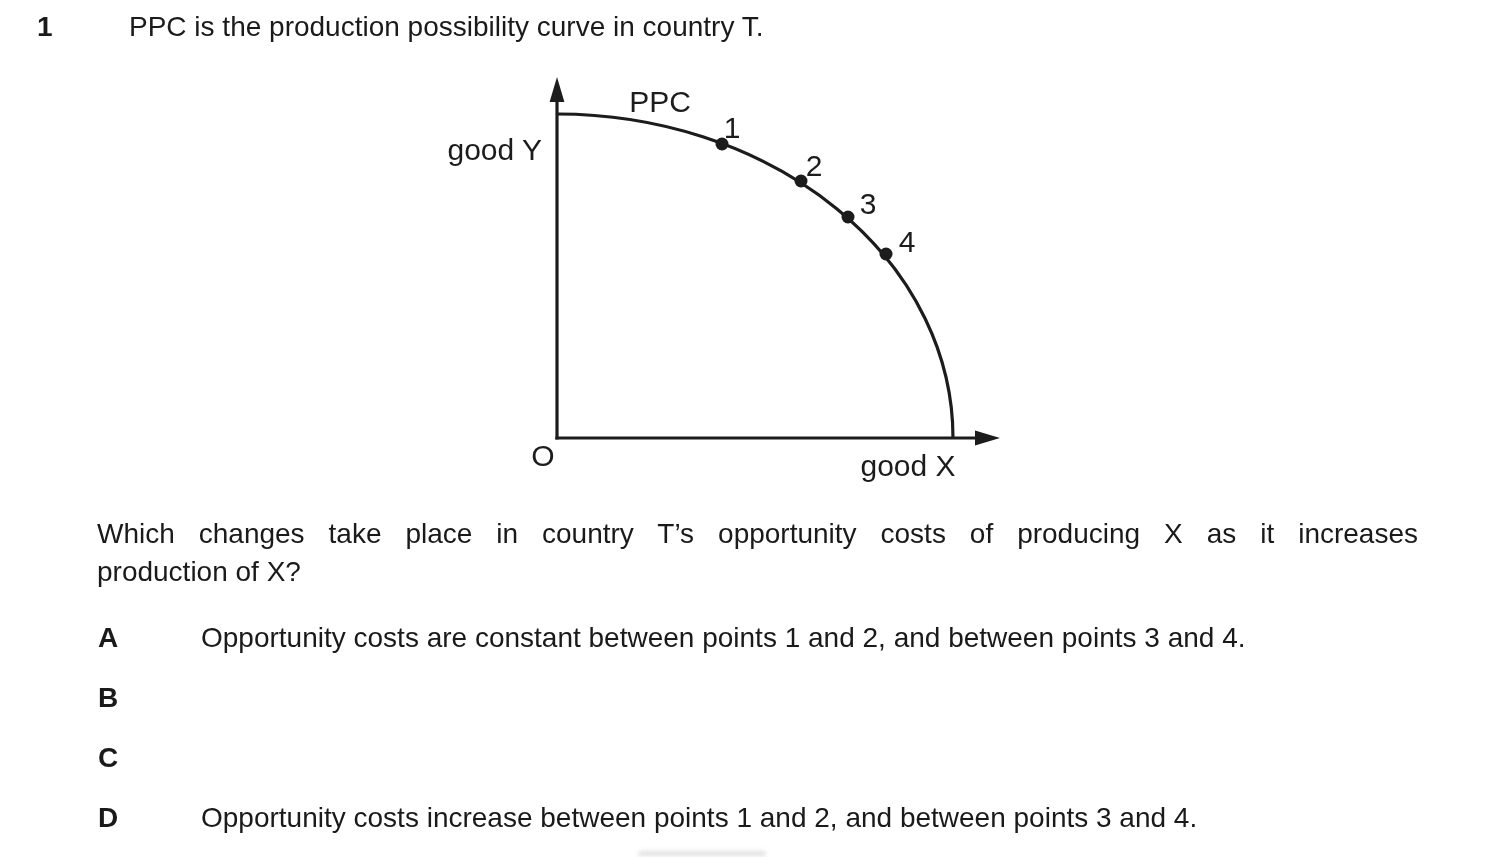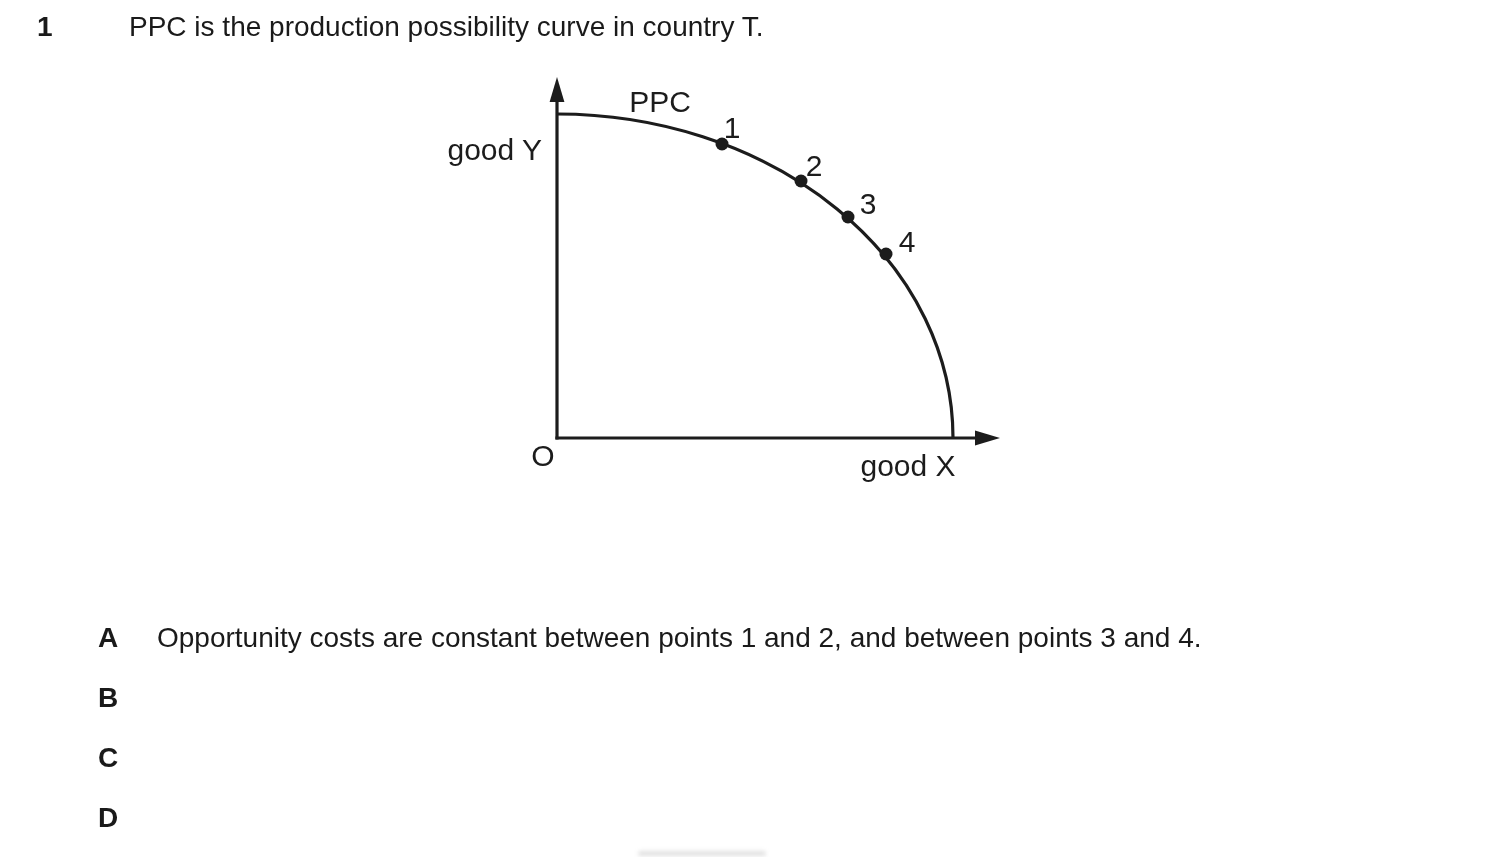--- a/index.html
+++ b/index.html
@@ -82,20 +82,21 @@
     height: 60px;
     line-height: 34px;
   }
   .option .letter {
     flex: 0 0 59px;
     width: 59px;
     font-weight: bold;
   }
   .option .text {
     flex: 1 1 auto;
+    margin-left: 44px;
   }
   .scan-artifact {
     position: absolute;
     left: 638px;
     top: 851px;
     width: 128px;
     height: 5px;
     background: rgba(120,120,120,0.22);
     filter: blur(2px);
     border-radius: 3px;
@@ -126,32 +127,37 @@
     <text x="660" y="112" text-anchor="middle">PPC</text>
     <text x="732" y="138" text-anchor="middle">1</text>
     <text x="814" y="176" text-anchor="middle">2</text>
     <text x="868" y="214" text-anchor="middle">3</text>
     <text x="907" y="252" text-anchor="middle">4</text>
     <text x="542" y="160" text-anchor="end">good Y</text>
     <text x="543" y="466" text-anchor="middle">O</text>
     <text x="908" y="476" text-anchor="middle">good X</text>
   </svg>
 
+  <div class="prompt">
+    <div class="justify-line">Which changes take place in country T’s opportunity costs of producing X as it increases</div>
+    <div>production of X?</div>
+  </div>
 
   <div class="options">
     <div class="option">
       <span class="letter">A</span>
       <span class="text">Opportunity costs are constant between points 1 and 2, and between points 3 and 4.</span>
     </div>
     <div class="option">
       <span class="letter">B</span>
     </div>
     <div class="option">
       <span class="letter">C</span>
     </div>
     <div class="option">
       <span class="letter">D</span>
+      <span class="text">Opportunity costs increase between points 1 and 2, and between points 3 and 4.</span>
     </div>
   </div>
 
   <div class="scan-artifact"></div>
 
 </div>
 
 </body></html>

